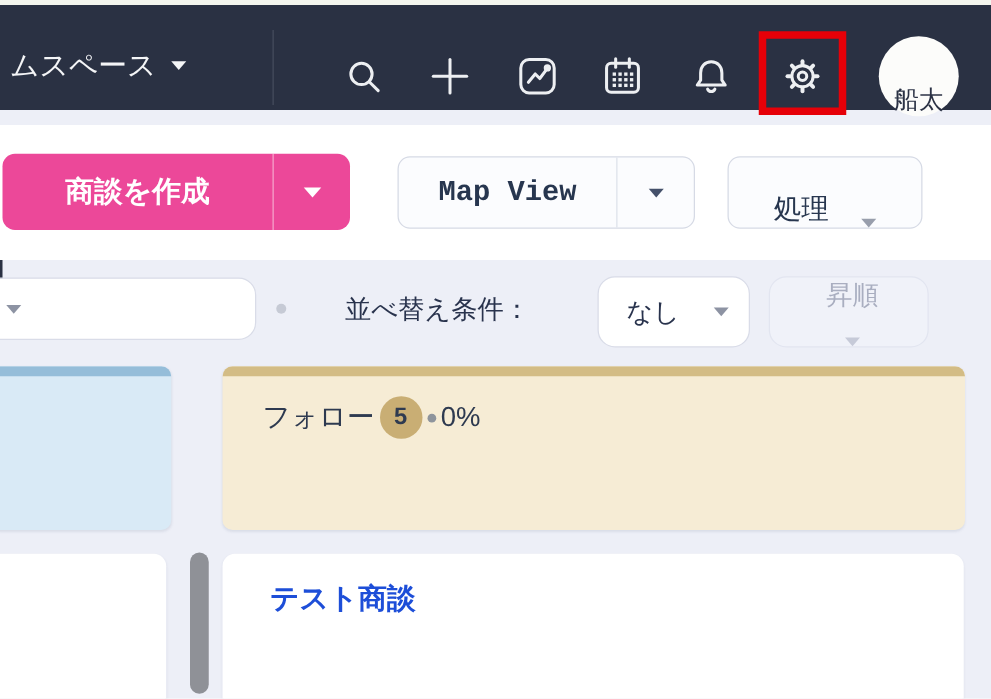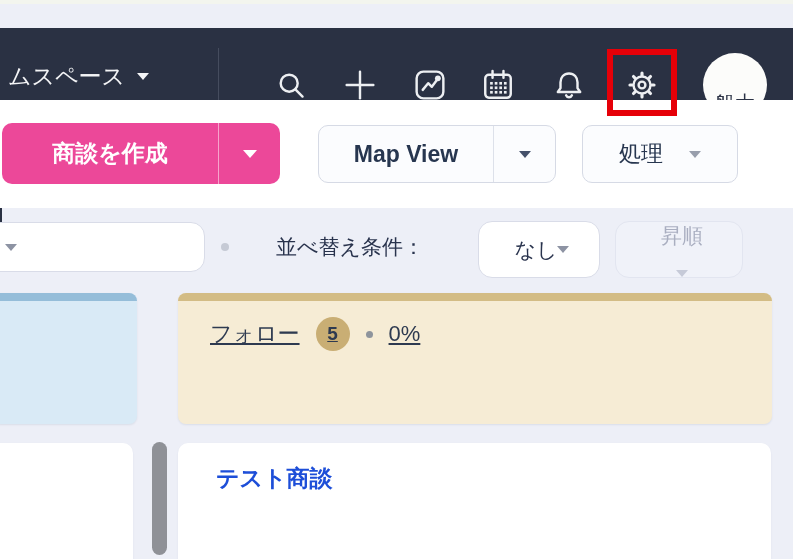--- a/index.html
+++ b/index.html
@@ -3,21 +3,21 @@
 <meta charset="utf-8">
 <style>
   * { margin:0; padding:0; box-sizing:border-box; }
   body { background:#fff; }
   .screen {
     position:relative; width:793px; height:559px; overflow:hidden;
     background:#edeff7; font-family:"Liberation Sans", sans-serif;
   }
   
   .top-strip { position:absolute; left:0; top:0; width:793px; height:4px; background:#f3f5ee; }
-  .topbar { position:absolute; left:0; top:4px; width:793px; height:84px; background:#2a3143;margin-top:24px; }
+  .topbar { position:absolute; left:0; top:4px; width:793px; height:84px; background:#2a3143; }
   .workspace { position:absolute; left:8px; top:0; height:96px; display:flex; align-items:center; gap:12px;
                color:#f4f5f7; font-size:23px; cursor:pointer; }
   .caret { width:0; height:0; display:inline-block;
            border-left:6px solid transparent; border-right:6px solid transparent;
            border-top:7px solid currentColor; }
   .caret-lg { border-left-width:7px; border-right-width:7px; border-top-width:8px; }
   .tb-divider { position:absolute; left:218px; top:20px; width:1px; height:60px; background:#454c5e; }
   .icon-btn { position:absolute; top:40px; width:34px; height:34px; background:none; border:none;
               padding:0; color:#edeff2; cursor:pointer; }
   .icon-btn svg { width:34px; height:34px; display:block; }
@@ -33,47 +33,47 @@
                  border-radius:10px; background:#ec4899; color:#fff; display:flex; cursor:pointer; padding:0; }
   .btn-primary .main { flex:1; display:flex; align-items:center; justify-content:center;
                        font-size:23px; font-weight:bold; font-family:inherit; }
   .btn-primary .split { width:62px; display:flex; align-items:center; justify-content:center;
                         border-left:1px solid rgba(255,255,255,.5); color:#fff; }
   .btn-secondary { position:absolute; top:25px; height:58px; background:#fbfcfe;
                    border:1px solid #d6dae5; border-radius:10px; display:flex; color:#27364f;
                    cursor:pointer; padding:0; font-family:inherit; }
   .btn-mapview { left:318px; width:238px; }
   .btn-mapview .main { width:174px; display:flex; align-items:center; justify-content:center;
-                       font-size:23px; font-weight:bold; }
+                       font-size:23px; font-weight:bold;font-family:Liberation Mono, monospace; }
   .btn-mapview .split { flex:1; display:flex; align-items:center; justify-content:center;
                         border-left:1px solid #dde1ea; color:#44506a; }
-  .btn-process { left:582px; width:156px; align-items:center; justify-content:center; gap:26px; font-size:22px; }
+  .btn-process { left:582px; width:156px; align-items:flex-end; justify-content:center; gap:26px; font-size:22px; }
   .btn-process .caret { color:#989eac; }
   
   .dd { position:absolute; display:flex; align-items:center; justify-content:space-between;
         background:#fff; border:1px solid #d9dce8; border-radius:14px; color:#29334d;
         font-size:21px; cursor:pointer; font-family:inherit; padding:0 16px 0 22px; }
   .dd .caret { color:#8d93a3; }
   .dd-view { left:-22px; top:222px; width:227px; height:50px; padding-left:26px; }
-  .dd-none { left:478px; top:221px; width:122px; height:57px;justify-content:center; }
+  .dd-none { left:478px; top:221px; width:122px; height:57px; }
   .dd-order { left:615px; top:221px; width:128px; height:57px; background:#f0f2f9;
               border-color:#e2e5f0; color:#a9aec0;flex-direction:column; }
   .dd-order .caret { color:#c6cad8; }
   .dot-sep { position:absolute; left:221px; top:243px; width:8px; height:8px; border-radius:50%;
              background:#c6cad5; }
   .sort-label { position:absolute; left:276px; top:208px; height:78px; display:flex;
                 align-items:center; font-size:21px; color:#29334d; }
   
   .col { position:absolute; top:293px; height:131px; border-radius:8px; overflow:hidden;
          box-shadow:0 1px 2px rgba(50,70,110,.10); }
   .col-blue { left:-8px; width:145px; background:#d9eaf6; }
   .col-blue .strip { height:8px; background:#95bdd9; }
   .col-tan { left:178px; width:594px; background:#f6ecd5; }
   .col-tan .strip { height:8px; background:#d3bc85; }
-  .col-header { display:flex; align-items:center; gap:16px; padding:16px 12px 0 32px; color:#2e3a50;text-decoration:underline; }
+  .col-header { display:flex; align-items:center; gap:4px; padding:16px 12px 0 32px; color:#2e3a50; }
   .col-header .label { font-size:22px; }
   .badge { width:34px; height:34px; border-radius:50%; background:#c9ae74; color:#2e3a50;
            font-size:19px; font-weight:bold; display:flex; align-items:center; justify-content:center; }
   .hdr-dot { width:7px; height:7px; border-radius:50%; background:#8e949c; }
   .percent { font-size:22px; }
   .scrollbar { position:absolute; left:152px; top:442px; width:15px; height:113px;
                border-radius:8px; background:#8f9197; cursor:pointer; }
   .card { position:absolute; top:443px; background:#fff; border-radius:10px;
           box-shadow:0 1px 2px rgba(50,70,110,.08); cursor:pointer; }
   .card-left { left:-12px; width:145px; height:130px; }

